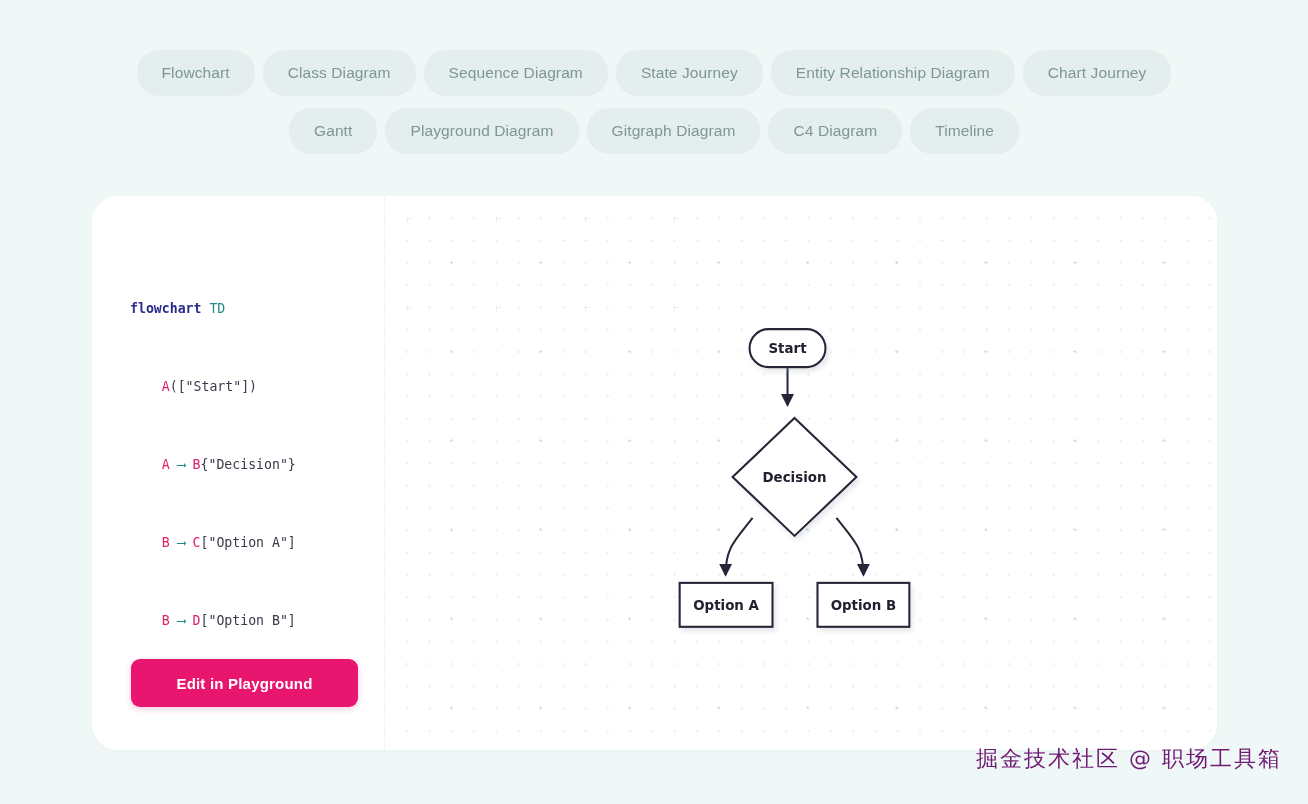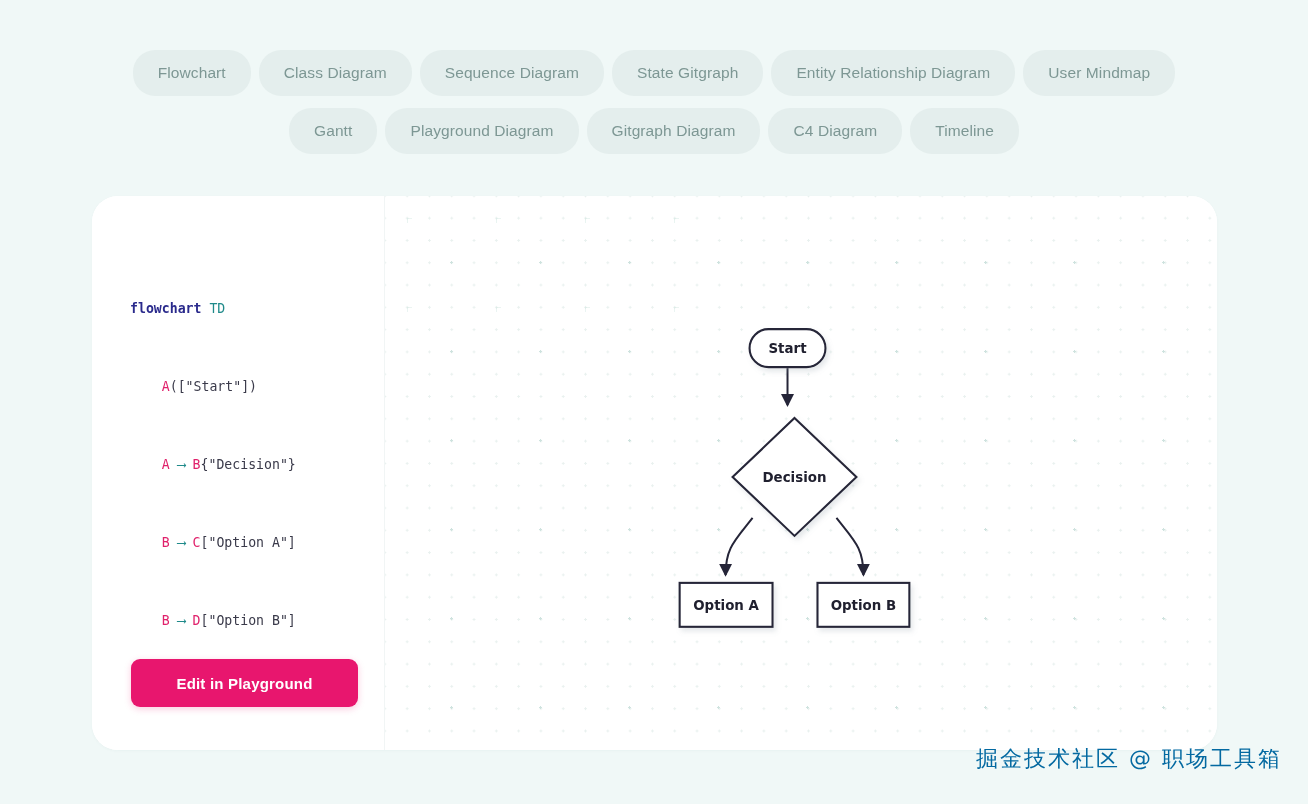--- a/index.html
+++ b/index.html
@@ -145,37 +145,37 @@
     stroke-width: 2;
   }
 
   
   #watermark {
     position: absolute;
     right: 26px;
     bottom: 30px;
     font-family: "DejaVu Sans", sans-serif;
     font-size: 22px;
-    color: #0369a1;
+    color: #701a75;
     letter-spacing: 2px;
     user-select: none;
     white-space: nowrap;
   }
 </style>
 </head>
 <body>
 
 <div id="tab-bar">
   <div class="tab-row">
     <div class="tab-pill">Flowchart</div>
     <div class="tab-pill">Class Diagram</div>
     <div class="tab-pill">Sequence Diagram</div>
-    <div class="tab-pill">State Gitgraph</div>
+    <div class="tab-pill">State Journey</div>
     <div class="tab-pill">Entity Relationship Diagram</div>
-    <div class="tab-pill">User Mindmap</div>
+    <div class="tab-pill">Chart Journey</div>
   </div>
   <div class="tab-row">
     <div class="tab-pill">Gantt</div>
     <div class="tab-pill">Playground Diagram</div>
     <div class="tab-pill">Gitgraph Diagram</div>
     <div class="tab-pill">C4 Diagram</div>
     <div class="tab-pill">Timeline</div>
   </div>
 </div>
 

